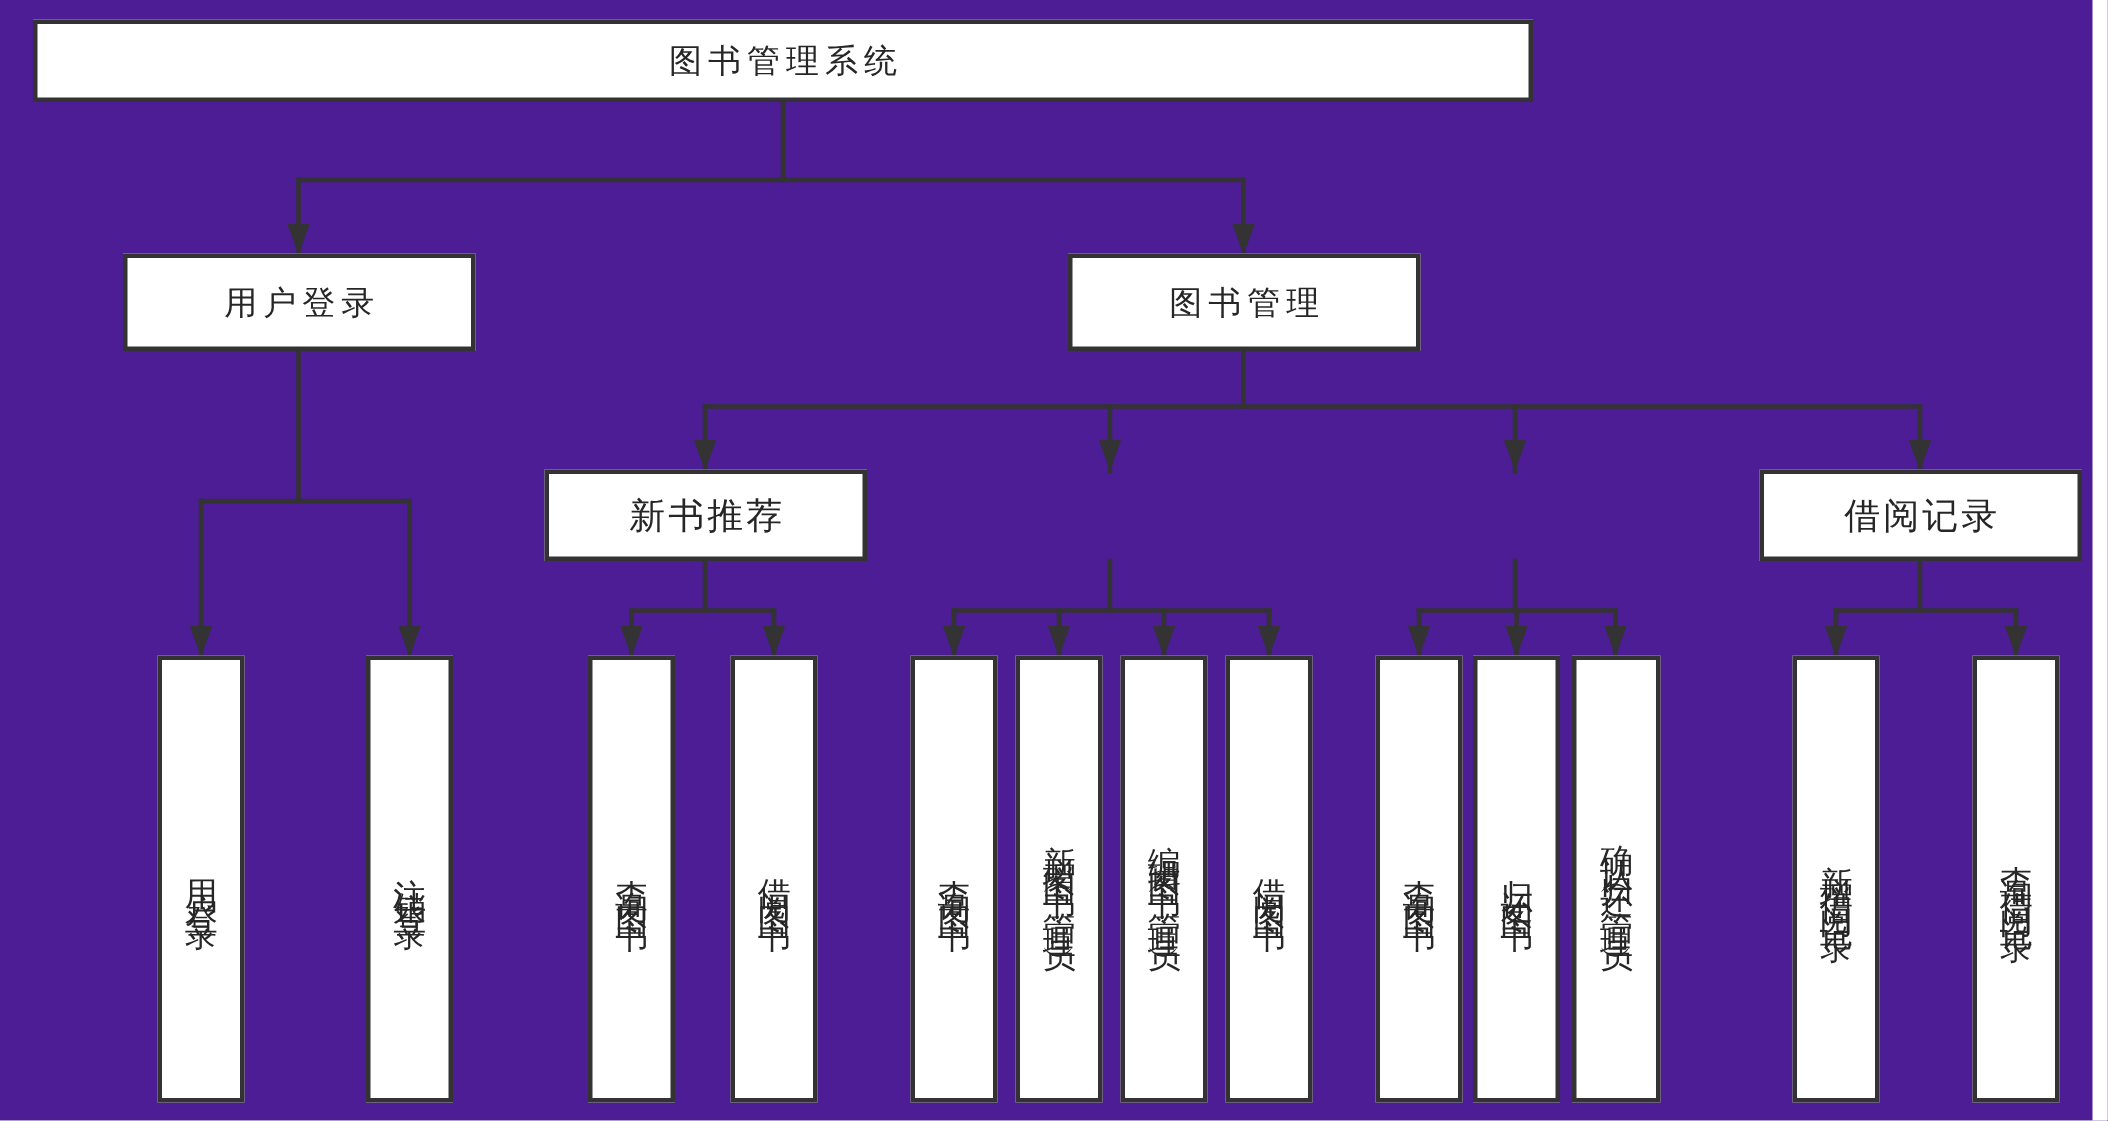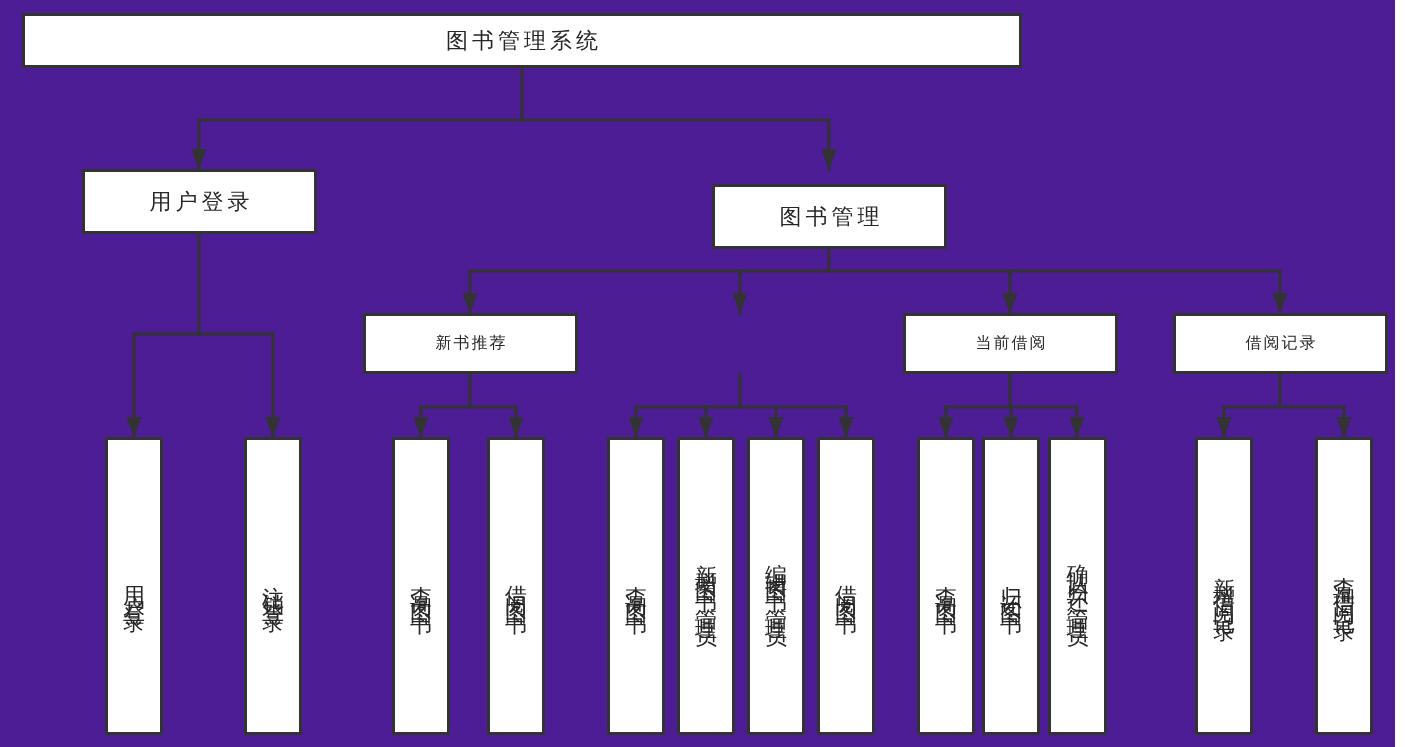--- a/index.html
+++ b/index.html
@@ -31,21 +31,21 @@
     justify-content: center;
     color: #262626;
   }
   .hbox span {
     font-size: 22px;
     letter-spacing: 4px;
     text-indent: 4px;
     white-space: nowrap;
   }
   .hbox.small span {
-    font-size: 16px;
+    font-size: 24px;
     letter-spacing: 2px;
     text-indent: 2px;
     text-align: right;
   }
   .vbox span {
     display: block;
     writing-mode: vertical-rl;
     text-orientation: mixed;
     font-size: 22px;
     line-height: 1.1;
@@ -130,29 +130,26 @@
     </g>
   </svg>
 
   <div class="node hbox" style="left:22px;top:13px;width:1000px;height:55px">
     <span>图书管理系统</span>
   </div>
 
   <div class="node hbox" style="left:82px;top:169px;width:235px;height:65px">
     <span>用户登录</span>
   </div>
-  <div class="node hbox" style="left:712px;top:184px;width:235px;height:65px">
+  <div class="node hbox" style="left:712px;top:169px;width:235px;height:65px">
     <span>图书管理</span>
   </div>
 
   <div class="node hbox small" style="left:363px;top:313px;width:215px;height:61px">
     <span>新书推荐</span>
-  </div>
-  <div class="node hbox small" style="left:903px;top:313px;width:215px;height:61px">
-    <span>当前借阅</span>
   </div>
   <div class="node hbox small" style="left:1173px;top:313px;width:215px;height:61px">
     <span>借阅记录</span>
   </div>
 
   <div class="node vbox" style="left:105px;top:437px;width:58px;height:298px">
     <span>用户登录</span>
   </div>
   <div class="node vbox" style="left:244px;top:437px;width:58px;height:298px">
     <span>注销登录</span>

